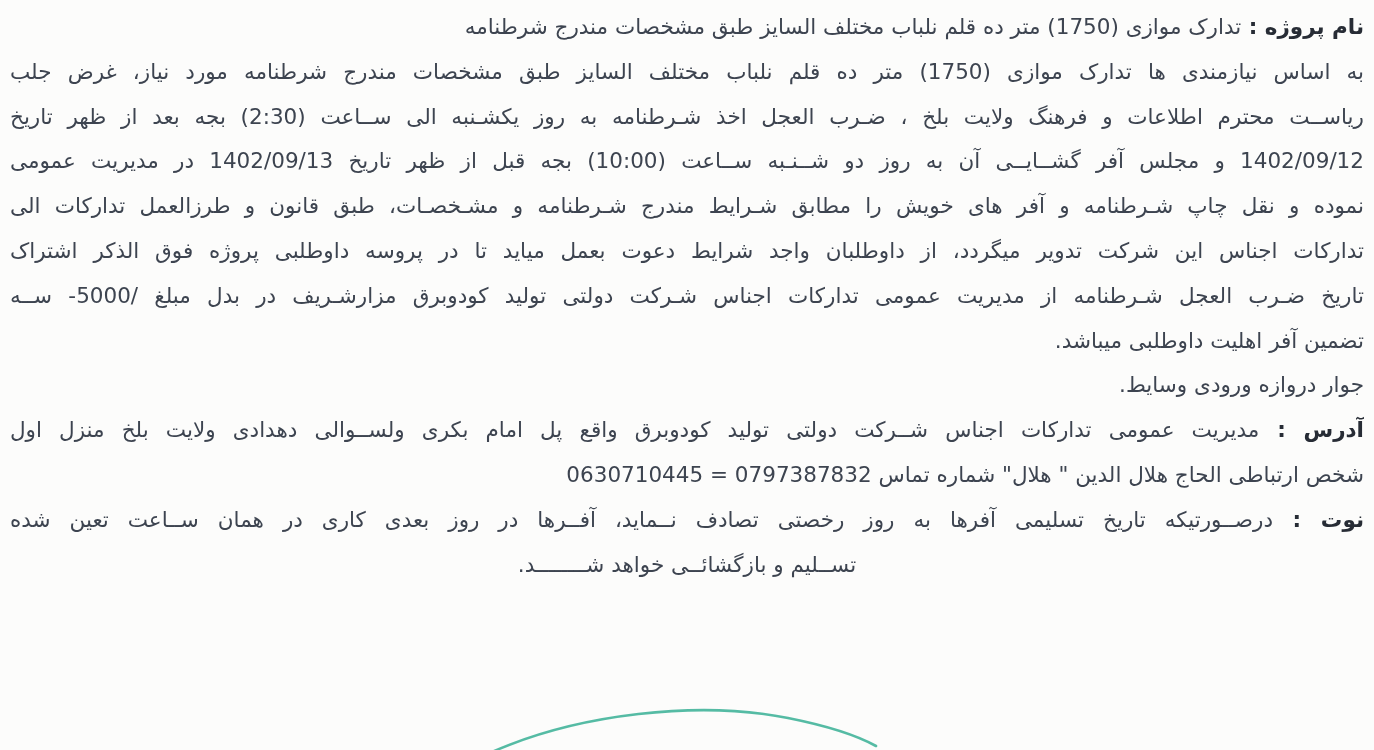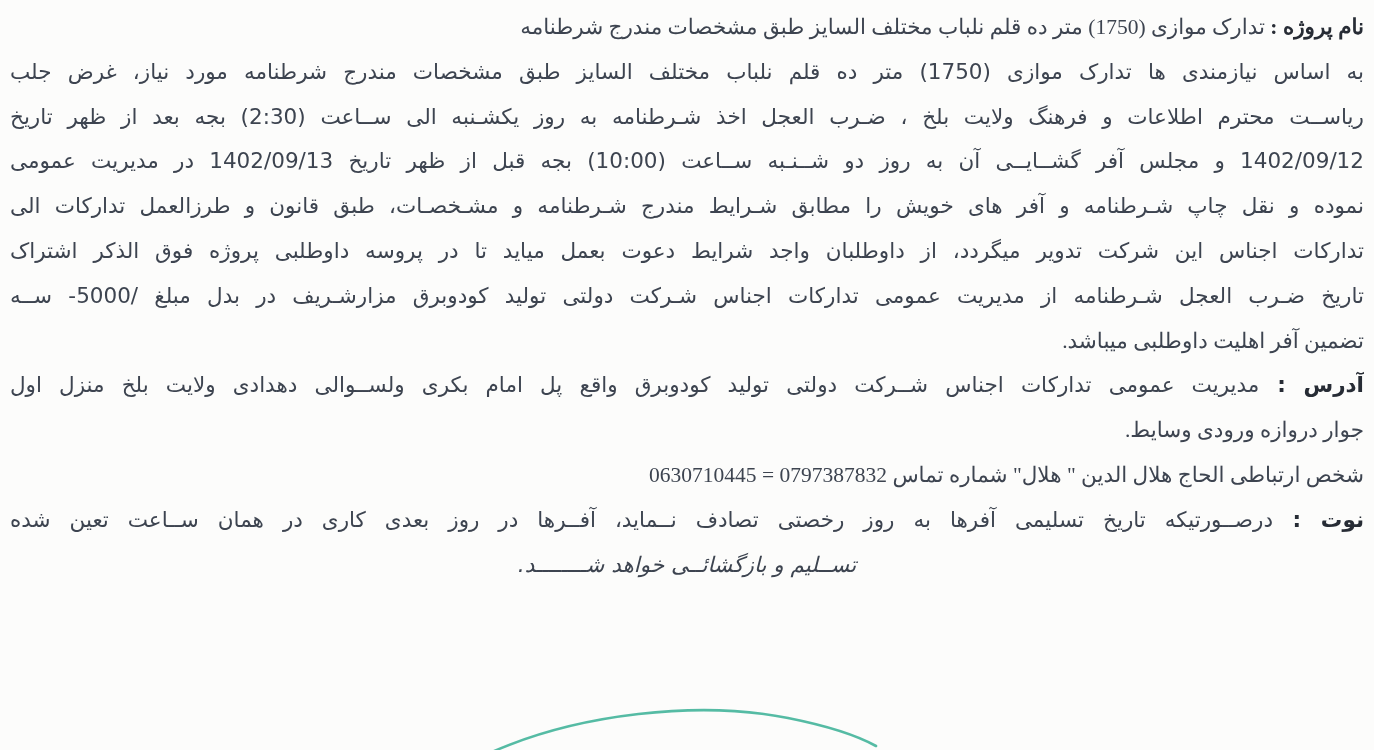--- a/index.html
+++ b/index.html
@@ -18,22 +18,22 @@
   }
   .line {
     font-size: 21.5px;
     line-height: 44.8px;
     height: 44.8px;
     color: #3d4450;
     white-space: normal;
     overflow: hidden;
   }
   .justify { text-align: justify; text-align-last: justify; }
-  .right   { text-align: right; font-family: Liberation Serif, serif; }
-  .center  { text-align: center; font-style: italic; }
+  .right   { text-align: right; }
+  .center  { text-align: center; }
   .lead {
     font-weight: bold;
     color: #272c35;
   }
   .pen-mark {
     position: absolute;
     left: 468px; top: 696px;
     width: 430px; height: 54px;
     pointer-events: none;
   }
@@ -54,23 +54,23 @@
 
   <div class="line justify"><span>نموده و نقل چاپ شـرطنامه و آفر های خویش را مطابق شـرایط مندرج شـرطنامه و مشـخصـات، طبق قانون و طرزالعمل تدارکات الی</span></div>
 
   <div class="line justify"><span>تدارکات اجناس این شرکت تدویر میگردد، از داوطلبان واجد شرایط دعوت بعمل میاید تا در پروسه داوطلبی پروژه فوق الذکر اشتراک</span></div>
 
   <div class="line justify"><span>تاریخ ضـرب العجل شـرطنامه از مدیریت عمومی تدارکات اجناس شـرکت دولتی تولید کودوبرق مزارشـریف در بدل مبلغ /5000- ســه</span></div>
 
 
   <div class="line right"><span>تضمین آفر اهلیت داوطلبی میباشد.</span></div>
 
+  <div class="line right"><span>جوار دروازه ورودی وسایط.</span></div>
+
   <div class="line justify"><b class="lead">آدرس : </b><span>مدیریت عمومی تدارکات اجناس شــرکت دولتی تولید کودوبرق واقع پل امام بکری ولســوالی دهدادی ولایت بلخ منزل اول</span></div>
-
-  <div class="line right"><span>جوار دروازه ورودی وسایط.</span></div>
 
   <div class="line right"><span>شخص ارتباطی الحاج هلال الدین " هلال" شماره تماس 0797387832 = 0630710445</span></div>
 
   <div class="line justify"><b class="lead">نوت : </b><span>درصــورتیکه تاریخ تسلیمی آفرها به روز رخصتی تصادف نــماید، آفــرها در روز بعدی کاری در همان ســاعت تعین شده</span></div>
 
   <div class="line center"><span>تســلیم و بازگشائــی خواهد شــــــــد.</span></div>
 
 </div>
 
 <svg class="pen-mark" viewBox="0 0 430 54" xmlns="http://www.w3.org/2000/svg">

